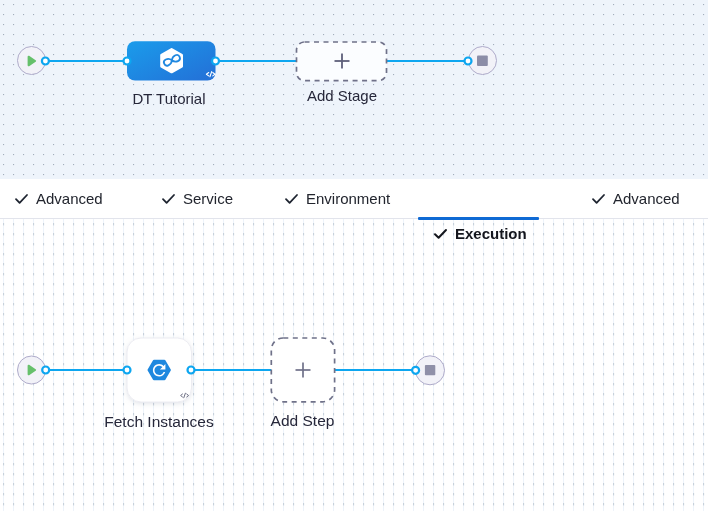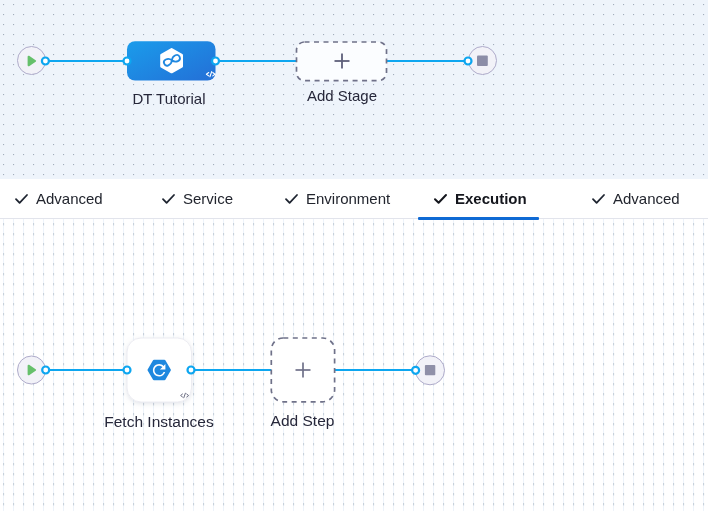--- a/index.html
+++ b/index.html
@@ -70,21 +70,21 @@
         <path d="M2 6.2 L5.6 9.8 L13 2" fill="none" stroke="#1e2430" stroke-width="1.8" stroke-linecap="round" stroke-linejoin="round"></path>
       </svg>
     <span>Environment</span>
   </div>
   <div class="tab" style="left:161px;">
     <svg width="15" height="12" viewBox="0 0 15 12">
         <path d="M2 6.2 L5.6 9.8 L13 2" fill="none" stroke="#1e2430" stroke-width="1.8" stroke-linecap="round" stroke-linejoin="round"></path>
       </svg>
     <span>Service</span>
   </div>
-  <div class="tab active" style="left:433px;">
+  <div class="tab active" style="left:433px;margin-top:35px;">
     <svg width="15" height="12" viewBox="0 0 15 12">
         <path d="M2 6.2 L5.6 9.8 L13 2" fill="none" stroke="#14161d" stroke-width="2" stroke-linecap="round" stroke-linejoin="round"></path>
       </svg>
     <span>Execution</span>
   </div>
   <div class="tab" style="left:591px;">
     <svg width="15" height="12" viewBox="0 0 15 12">
         <path d="M2 6.2 L5.6 9.8 L13 2" fill="none" stroke="#1e2430" stroke-width="1.8" stroke-linecap="round" stroke-linejoin="round"></path>
       </svg>
     <span>Advanced</span>

